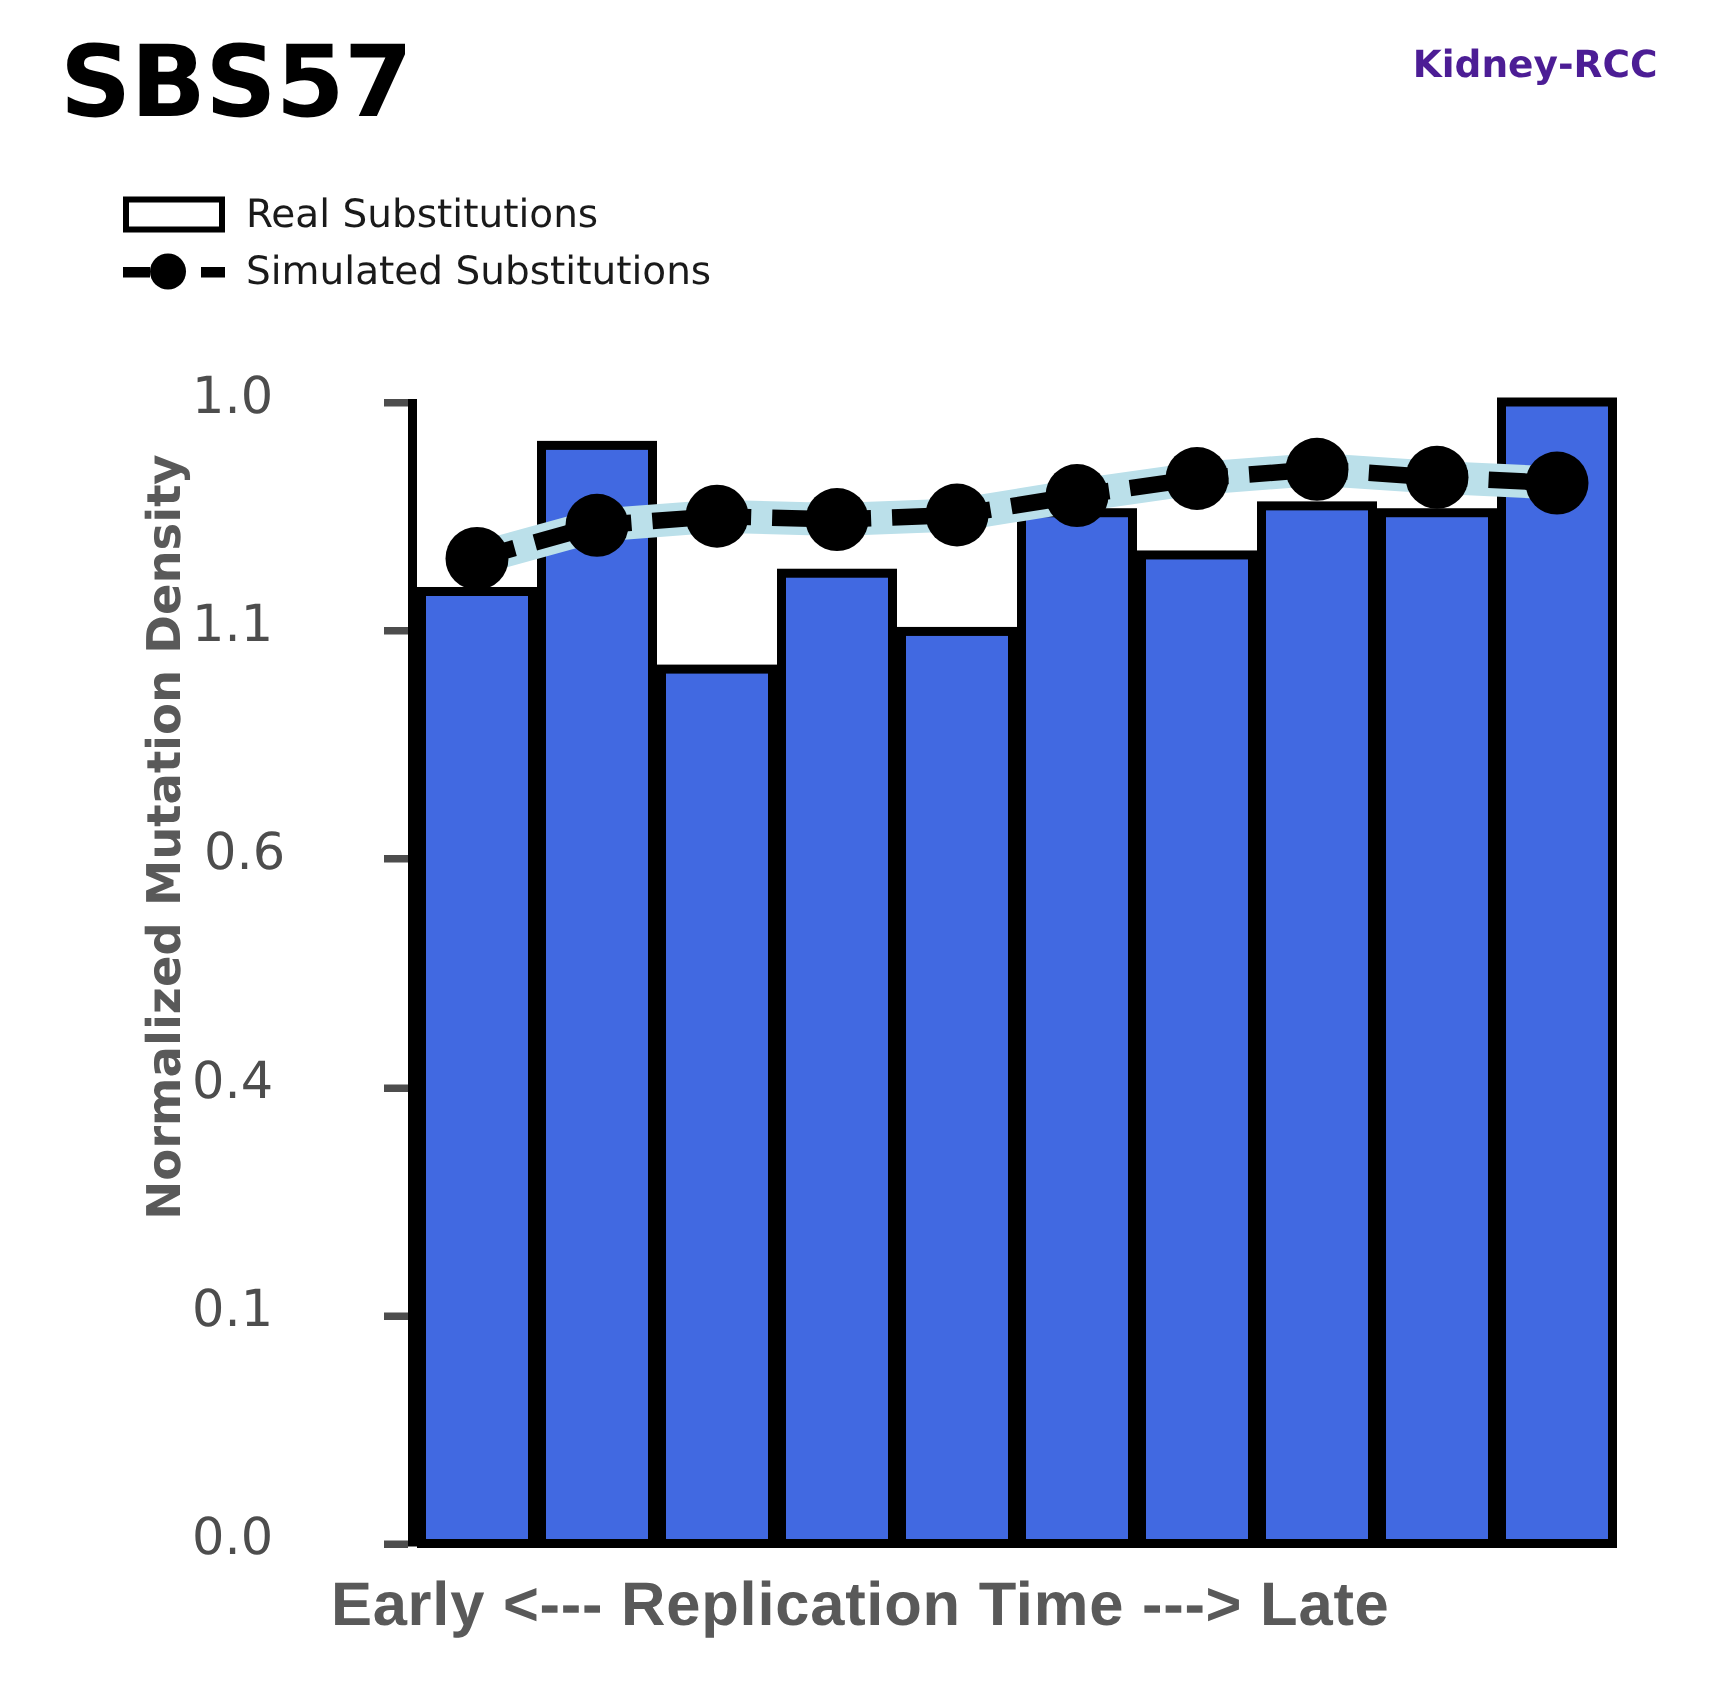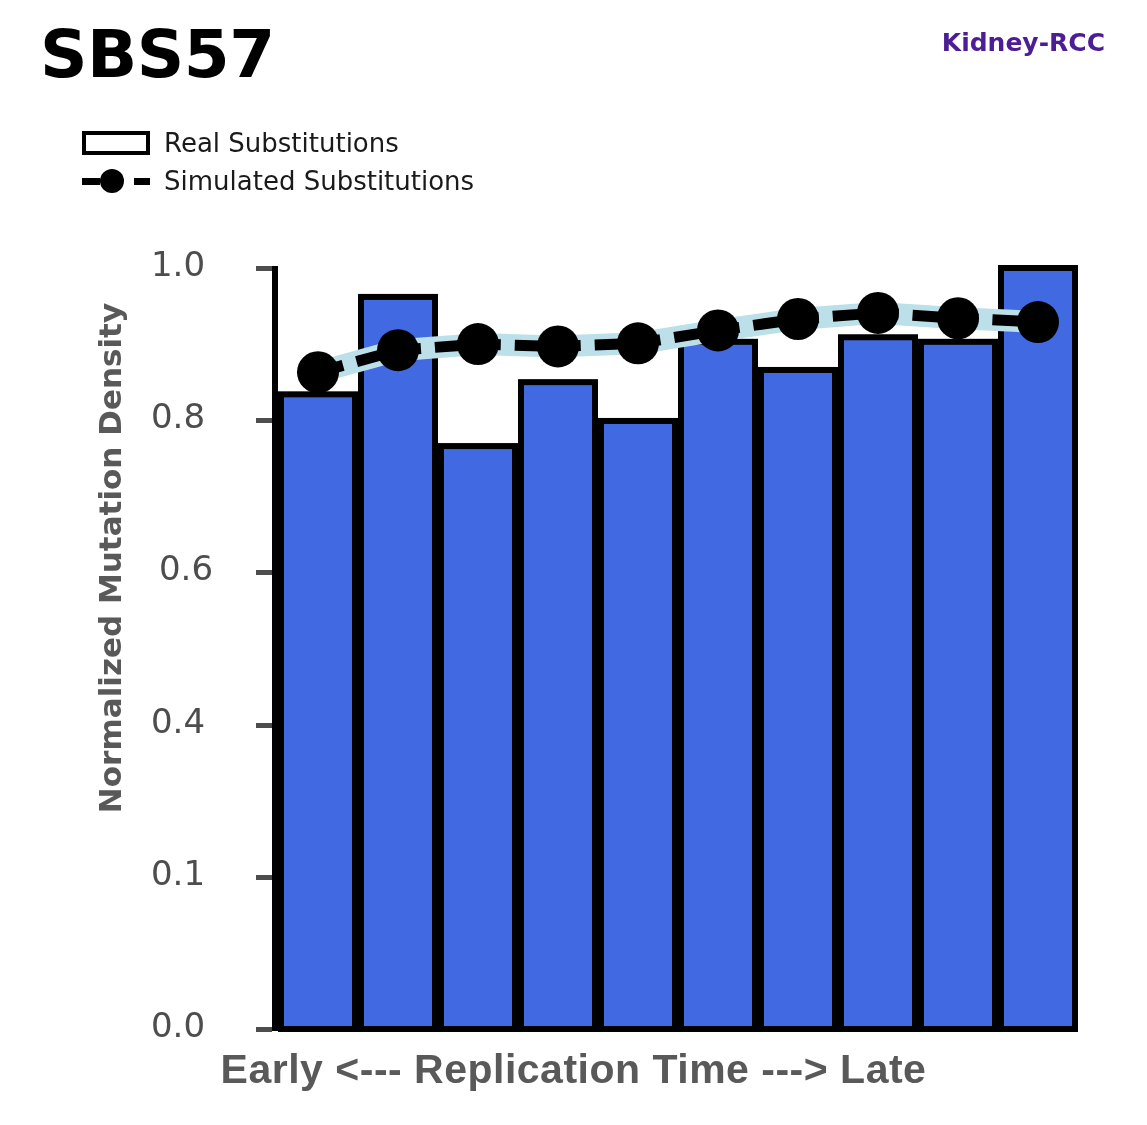--- a/index.html
+++ b/index.html
@@ -125,21 +125,21 @@
     position: absolute;
     width: 16px;
     height: 5px;
     background: #4d4d4d;
     left: 256px;
   }
   .yticklabel {
     position: absolute;
     right: 1147px;
     width: 100px;
-    text-align: center;
+    text-align: left;
     font-size: 34px;
     color: #4d4d4d;
     font-family: "DejaVu Sans", sans-serif;
   }
 
   
   #ylabel {
     position: absolute;
     left: -240px;
     top: 540px;
@@ -196,21 +196,21 @@
   <div id="yaxis-ticks">
       <div class="ytick" style="top: 1027px;"></div>
       <div class="yticklabel" style="left: 128px; right: auto; top: 1005px;">0.0</div>
       <div class="ytick" style="top: 874.8px;"></div>
       <div class="yticklabel" style="left: 128px; right: auto; top: 852.8px;">0.1</div>
       <div class="ytick" style="top: 722.6px;"></div>
       <div class="yticklabel" style="left: 128px; right: auto; top: 700.6px;">0.4</div>
       <div class="ytick" style="top: 570.4px;"></div>
       <div class="yticklabel" style="left: 136px; right: auto; top: 548.4px;">0.6</div>
       <div class="ytick" style="top: 418.2px;"></div>
-      <div class="yticklabel" style="left: 128px; right: auto; top: 396.2px;">0.8</div>
+      <div class="yticklabel" style="left: 128px; right: auto; top: 396.2px;">1.1</div>
       <div class="ytick" style="top: 266px;"></div>
       <div class="yticklabel" style="left: 128px; right: auto; top: 244px;">1.0</div>
     </div>
 
   <div id="ylabel">Normalized Mutation Density</div>
   <div id="xlabel">Early &lt;--- Replication Time ---&gt; Late</div>
 
   <div id="plot">
     <svg id="plot-svg" viewBox="0 0 800 761" preserveAspectRatio="none">
         <rect x="3.00" y="126.33" width="74.00" height="634.67" fill="#4169E1" stroke="#000000" stroke-width="6"></rect>

